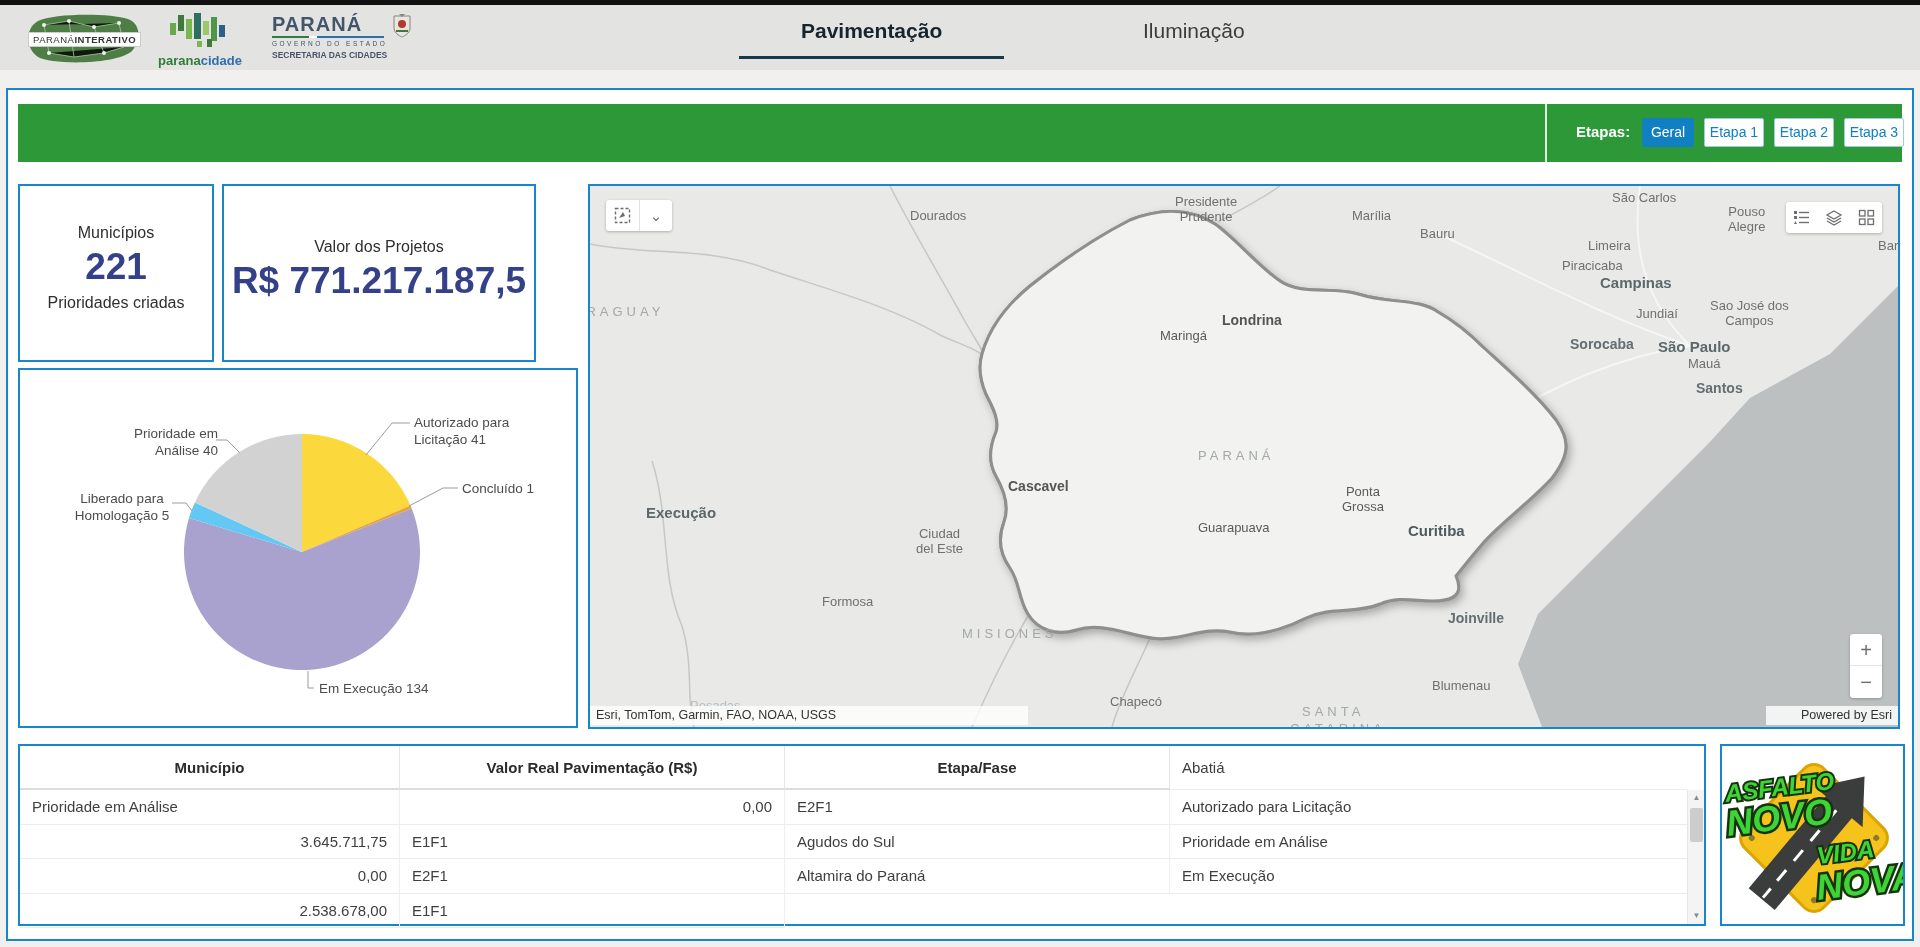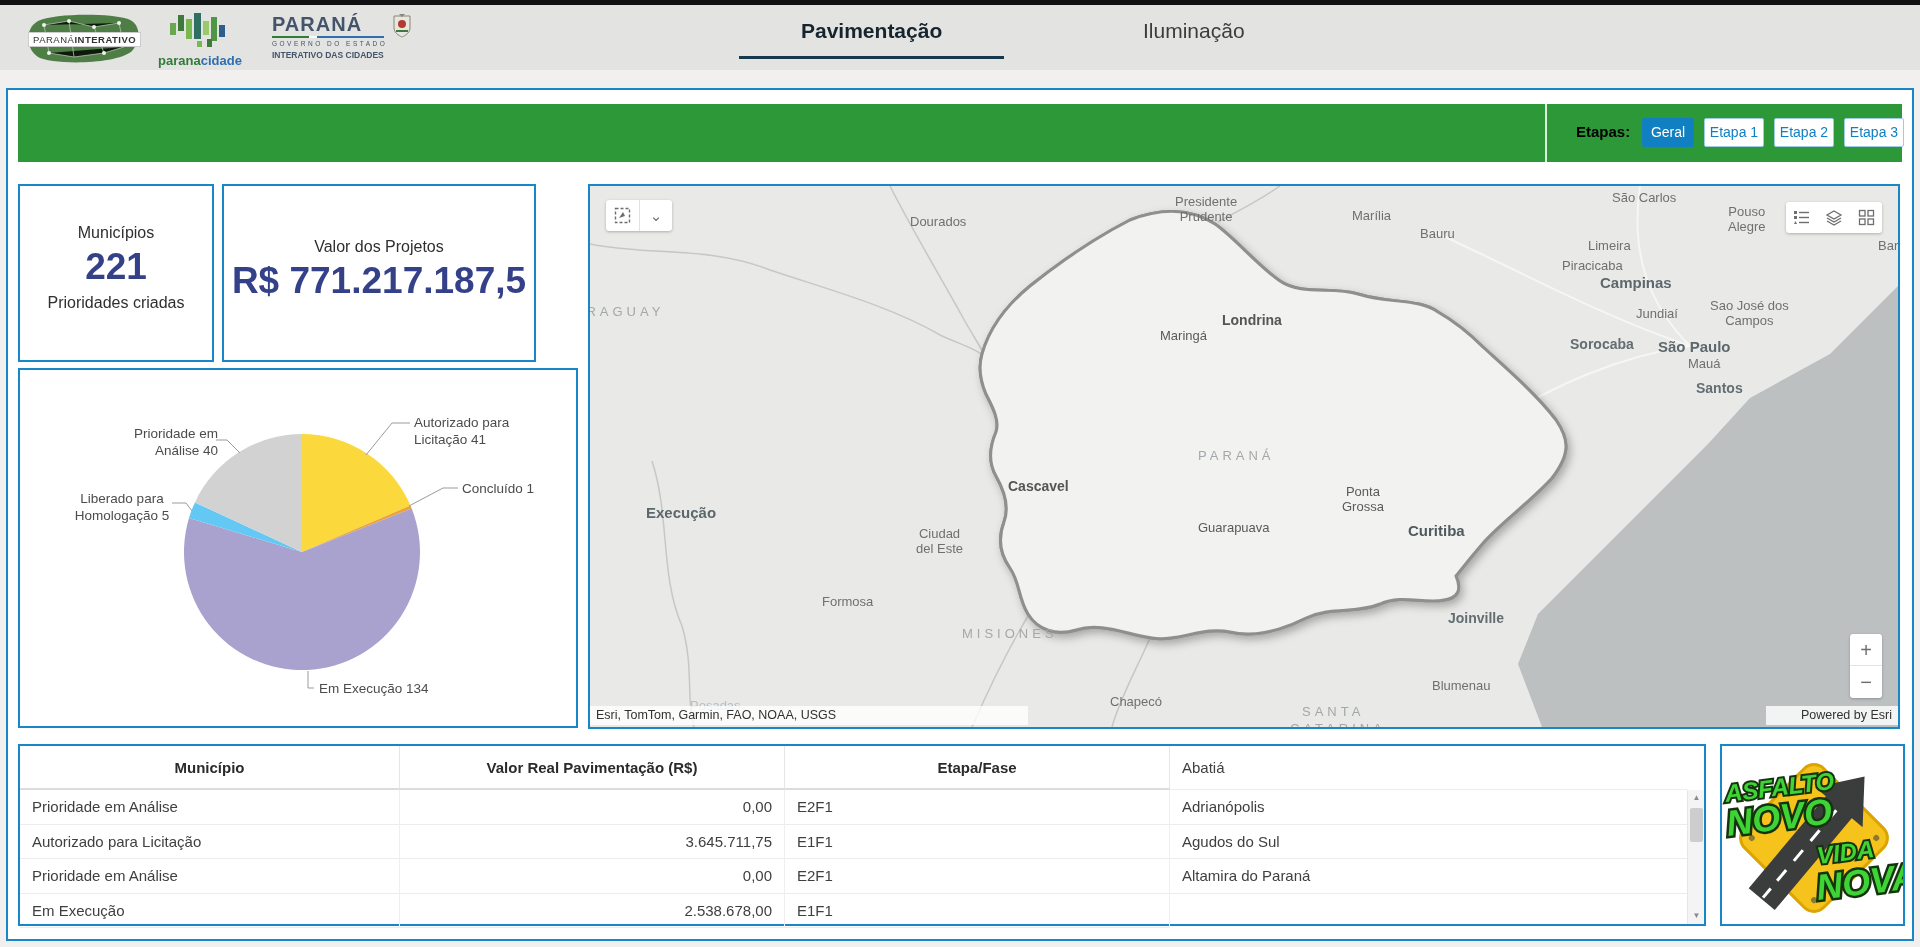--- a/index.html
+++ b/index.html
@@ -16,21 +16,21 @@
   .tab { position:absolute; top:14px; font-size:21px; color:#3c3c3c; cursor:pointer; }
   .tab.active { color:#16242e; font-weight:bold; }
   .tab.active:after { content:""; position:absolute; left:-62px; right:-62px; bottom:-16px; height:3px; background:#163a4c; }
 
   
   #frame { position:absolute; left:6px; top:88px; width:1908px; height:853px; background:#ffffff; border:2px solid #1787c8; }
 
   
   #banner { position:absolute; left:18px; top:104px; width:1884px; height:58px; background:#2d9838; }
   #banner .divider { position:absolute; left:1527px; top:0; width:2px; height:58px; background:rgba(255,255,255,.85); }
-  #etapas-label { position:absolute; left:1558px; top:19px; color:#000000; font-size:15px; font-weight:bold; }
+  #etapas-label { position:absolute; left:1558px; top:19px; color:#ffffff; font-size:15px; font-weight:bold; }
   .etapa-btn { position:absolute; top:14px; height:29px; background:#fff; color:#1080c2; border:1px solid #9fcbe6; border-radius:2px; font-size:14px; text-align:center; line-height:27px; cursor:pointer; }
   .etapa-btn.active { background:#1080c2; color:#fff; border-color:#1080c2; }
   #btn-geral { left:1624px; width:52px; }
   #btn-e1 { left:1686px; width:60px; }
   #btn-e2 { left:1756px; width:60px; }
   #btn-e3 { left:1826px; width:60px; }
 
   
   .card { position:absolute; background:#fff; border:2px solid #1787c8; }
   #card-mun { left:18px; top:184px; width:196px; height:178px; text-align:center; }
@@ -129,21 +129,21 @@
       </svg>
       <div style="font-size:13px; font-weight:bold; margin-top:0;"><span style="color:#2f7d36;">parana</span><span style="color:#2e6fb0;">cidade</span></div>
     </div>
 
     <div class="logo" id="logo-gov">
       <div style="display:flex; align-items:flex-start;">
         <div>
           <div style="font-size:20px; font-weight:bold; color:#44546a; letter-spacing:1px;">PARANÁ</div>
           <div style="height:2px; width:112px; background:linear-gradient(90deg,#2f7d36 33%,#ffffff 33%,#ffffff 40%,#2e6fb0 40%);"></div>
           <div style="font-size:6.5px; letter-spacing:2.5px; color:#44546a; margin-top:2px;">GOVERNO DO ESTADO</div>
-          <div style="font-size:8.5px; font-weight:bold; color:#44546a; margin-top:3px;">INTERATIVO DAS CIDADES</div>
+          <div style="font-size:8.5px; font-weight:bold; color:#44546a; margin-top:3px;">SECRETARIA DAS CIDADES</div>
         </div>
         <svg width="22" height="26" viewBox="0 0 22 26" style="margin-left:4px;">
           <path d="M3,3 L19,3 L19,15 C19,21 11,24 11,24 C11,24 3,21 3,15 Z" fill="#e8e6e0" stroke="#8a8578" stroke-width="1"></path>
           <circle cx="11" cy="11" r="4" fill="#b23a2e"></circle>
             <path d="M5,18 L17,18" stroke="#3f7a3a" stroke-width="2"></path>
           <path d="M8,1 L14,1 L11,4 Z" fill="#8a8578"></path>
         </svg>
       </div>
     </div>
 
@@ -791,21 +791,21 @@
             <polygon points="883.1,450.1 876.5,456.4 865.8,455.6 859.9,446.2 871.2,434.7 879.3,439.3" fill="#5cb8e8" stroke="#4d4d4d" stroke-width="0.8"></polygon>
             <polygon points="904.4,450.6 897.2,460.0 885.3,453.8 883.5,445.9 894.4,430.5 904.0,435.7" fill="#f7f7f5" stroke="#4d4d4d" stroke-width="0.8"></polygon>
             <polygon points="928.6,455.2 919.8,463.3 902.1,461.4 900.5,450.0 909.2,439.9 925.8,441.6" fill="#5cb8e8" stroke="#4d4d4d" stroke-width="0.8"></polygon>
             <polygon points="953.4,453.5 947.1,465.6 932.8,460.3 927.2,451.9 939.0,437.3 952.8,441.5" fill="#f7f7f5" stroke="#4d4d4d" stroke-width="0.8"></polygon>
             <polygon points="968.9,460.3 960.3,465.0 948.3,459.5 942.4,451.4 953.2,439.7 967.3,441.6" fill="#5cb8e8" stroke="#4d4d4d" stroke-width="0.8"></polygon>
           </g>
         <use href="#state-outline" fill="none" stroke="#8f8f8f" stroke-width="3"></use>
       </g>
     </svg>
 
-    <span class="map-label" style="left:320px; top:28px;">Dourados</span>
+    <span class="map-label" style="left:320px; top:22px;">Dourados</span>
     <span class="map-label center" style="left:585px; top:8px;">Presidente
 Prudente</span>
     <span class="map-label" style="left:762px; top:22px;">Marília</span>
     <span class="map-label" style="left:830px; top:40px;">Bauru</span>
     <span class="map-label" style="left:1022px; top:4px;">São Carlos</span>
     <span class="map-label center" style="left:1138px; top:18px;">Pouso
 Alegre</span>
     <span class="map-label" style="left:998px; top:52px;">Limeira</span>
     <span class="map-label" style="left:972px; top:72px;">Piracicaba</span>
     <span class="map-label big" style="left:1010px; top:88px;">Campinas</span>
@@ -896,21 +896,20 @@
     <div id="grid">
       <div class="th">Município</div>
       <div class="th">Valor Real Pavimentação (R$)</div>
       <div class="th">Etapa/Fase</div>
 
       <div class="td">Abatiá</div>
       <div class="td">Prioridade em Análise</div>
       <div class="td num">0,00</div>
       <div class="td">E2F1</div>
 
-      <div class="td">Adrianópolis</div>
       <div class="td">Autorizado para Licitação</div>
       <div class="td num">3.645.711,75</div>
       <div class="td">E1F1</div>
 
       <div class="td">Agudos do Sul</div>
       <div class="td">Prioridade em Análise</div>
       <div class="td num">0,00</div>
       <div class="td">E2F1</div>
 
       <div class="td">Altamira do Paraná</div>

